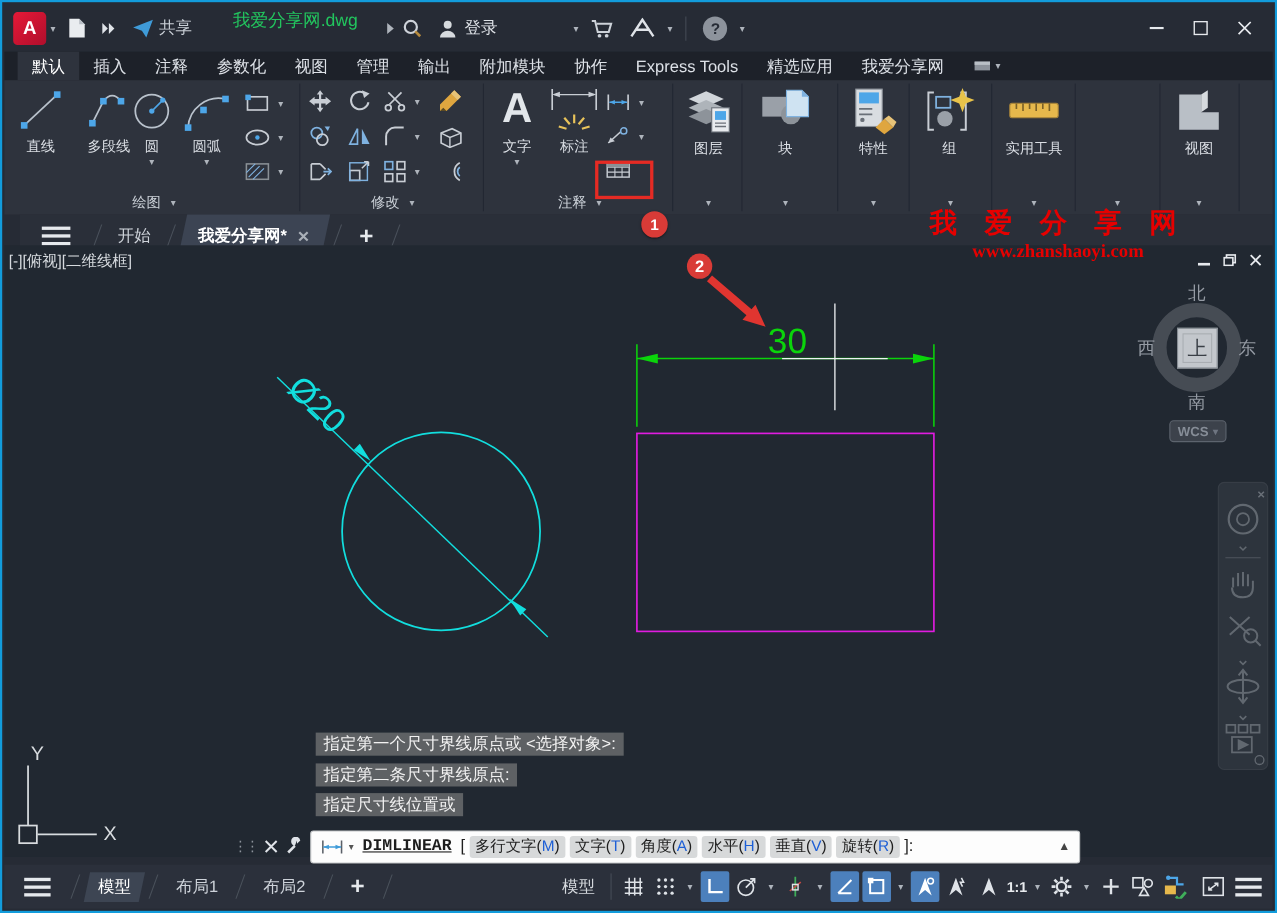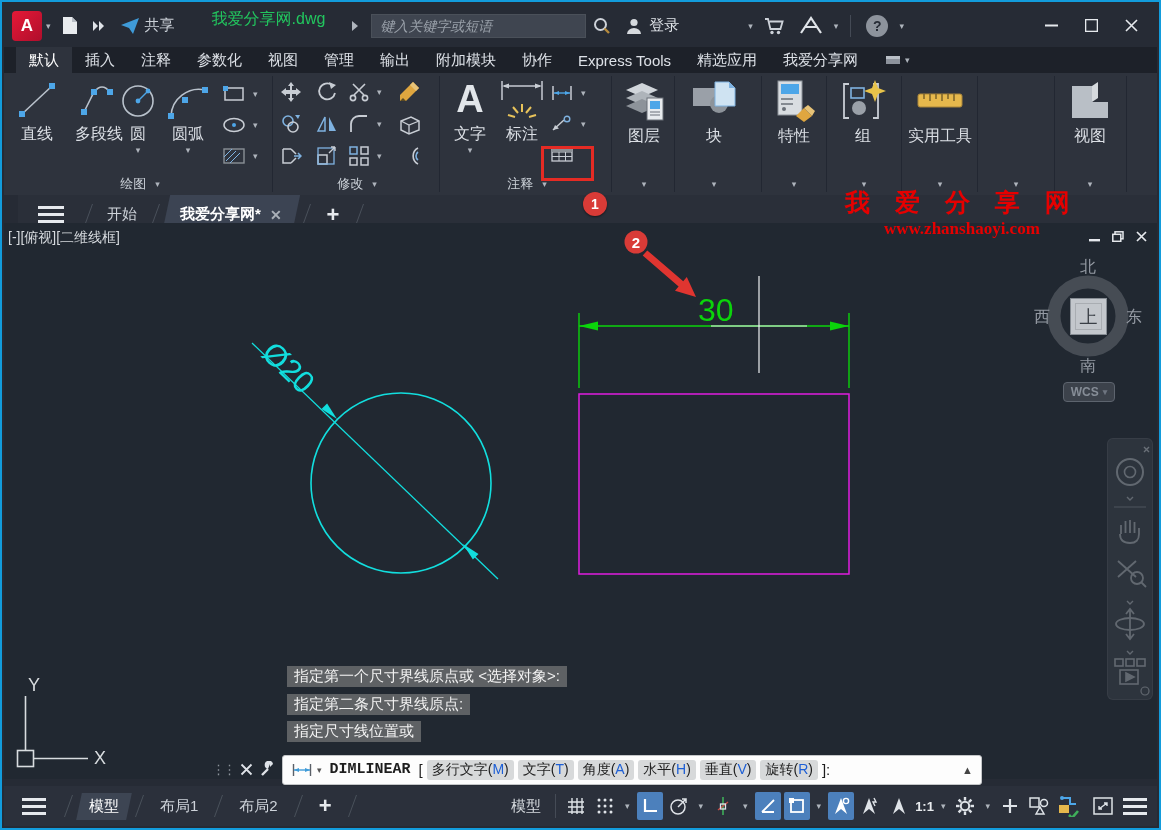--- a/index.html
+++ b/index.html
@@ -24,21 +24,21 @@
   .ribbontabs { position:absolute; left:2px; right:2px; top:45px; height:26px; background:#1d2129; display:flex; align-items:stretch; padding-left:12px; }
   .rtab { padding:0 13px; display:flex; align-items:center; color:#dde1e7; font-size:15px; }
   .rtab.active { background:#2e333d; color:#ffffff;align-items:center; }
   .rtab-overflow { margin-left:14px; display:flex; align-items:center; }
 
   
   .ribbon { position:absolute; left:2px; right:2px; top:71px; height:122px; background:#2e333d; }
   .vdiv { position:absolute; top:3px; bottom:3px; width:1px; background:#222732; }
   .panel-foot { position:absolute; bottom:2px; height:18px; color:#ccd2d9; font-size:13px; display:flex; align-items:center; justify-content:center; gap:5px; }
   .tool { position:absolute; display:flex; flex-direction:column; align-items:center; }
-  .tool-label { color:#dbdfe5; font-size:16px; margin-top:2px; white-space:nowrap; }
+  .tool-label { color:#dbdfe5; font-size:13px; margin-top:2px; white-space:nowrap; }
   .smallrow { position:absolute; display:flex; align-items:center; gap:3px; }
   .redbox { position:absolute; left:537px; top:73px; width:53px; height:35px; border:3px solid #e52b24; z-index:5; }
   .badge { position:absolute; width:24px; height:24px; border-radius:50%; background:#d93b37; color:#fff; font-size:14px; font-weight:bold; display:flex; align-items:center; justify-content:center; box-shadow:0 1px 2px rgba(0,0,0,.5); z-index:6; }
   .watermark { position:absolute; z-index:7; text-align:center; color:#e60000; }
   .wm1 { font-size:25px; font-weight:bold; letter-spacing:9px; white-space:nowrap; }
   .wm2 { font-family:"Liberation Serif", serif; font-size:17px; font-weight:bold; white-space:nowrap; }
 
   
   .filetabs { position:absolute; left:16px; right:2px; top:193px; height:39px; background:#2a2f39; display:flex; align-items:center; }
   .burger { display:flex; flex-direction:column; gap:4px; margin:0 14px 0 20px; }
@@ -64,21 +64,21 @@
   .wcs { position:absolute; left:35px; top:129px; width:52px; height:20px; background:#3c424b; border:1px solid #5d646e; border-radius:4px; color:#868d97; font-size:12px; font-weight:bold; display:flex; align-items:center; justify-content:center; gap:4px; }
   .wcs .ddown{ margin:0; color:#6e7580; }
 
   
   .navbar { position:absolute; right:4px; top:215px; width:46px; height:262px; background:rgba(72,78,88,.32); border:1px solid rgba(255,255,255,.05); border-radius:6px; }
 
   
   .cmdzone { position:absolute; left:210px; top:752px; height:31px; display:flex; align-items:center; gap:6px; z-index:8; }
   .grip { color:#8d939c; font-size:13px; letter-spacing:-2px; }
   .cmdbar { width:700px; height:30px; background:#fdfdfd; border:1px solid #c4c6c8; border-radius:3px; display:flex; align-items:center; padding:0 8px; gap:4px; }
-  .cmdname { font-family:"Liberation Mono", monospace; font-weight:bold; font-size:15px; color:#1e1e1e; margin:0 4px; }
+  .cmdname { font-family:"Liberation Mono", monospace; font-weight:bold; font-size:15px; color:#1e1e1e; margin:0 4px;text-decoration:underline; }
   .bracket { color:#1e1e1e; font-size:15px; }
   .pill { background:#d7d9da; border-radius:3px; padding:1px 5px; font-size:14px; color:#1e1e1e; white-space:nowrap; }
   .pill .key { color:#1d5fd6; }
   .cmd-up { margin-left:auto; color:#444; font-size:11px; }
 
   
   .statusbar { position:absolute; left:2px; right:2px; bottom:2px; height:40px; background:#2b303b; display:flex; align-items:center; }
   .sb-burger { display:flex; flex-direction:column; gap:4px; margin:0 12px 0 18px; }
   .sb-burger i { display:block; width:24px; height:3px; background:#e6e9ed; }
   .ltab { color:#cdd2d9; font-size:15px; padding:4px 10px; }
@@ -118,21 +118,20 @@
       <svg width="20" height="18">
           <path d="M1 8 L19 1 L13 17 L9 11 Z" fill="#3f9bd8"></path>
           <path d="M9 11 L19 1 L11 9 Z" fill="#7cc0ea"></path>
         </svg>
       <span class="share-label">共享</span>
     </span>
     <span class="filename">我爱分享网.dwg</span>
     <svg width="8" height="12">
         <path d="M1 1 l6 5 -6 5 z" fill="#aeb4bc"></path>
       </svg>
-    <input class="searchbox" style="margin-left: 12px;" placeholder="键入关键字或短语">
     <span class="tb-ic">
       <svg width="18" height="18">
           <circle cx="7.5" cy="7.5" r="5.5" fill="none" stroke="#cdd2d9" stroke-width="2"></circle>
           <line x1="11.5" y1="11.5" x2="16" y2="16" stroke="#b58a3e" stroke-width="2.4"></line>
         </svg>
     </span>
     <span class="tb-ic">
       <svg width="18" height="18">
           <circle cx="9" cy="5.5" r="3.6" fill="#d6dade"></circle>
           <path d="M2 17 a7 6 0 0 1 14 0 z" fill="#d6dade"></path>

